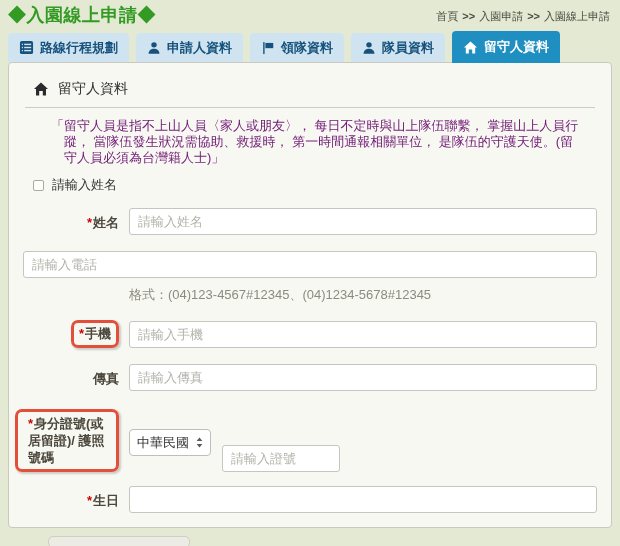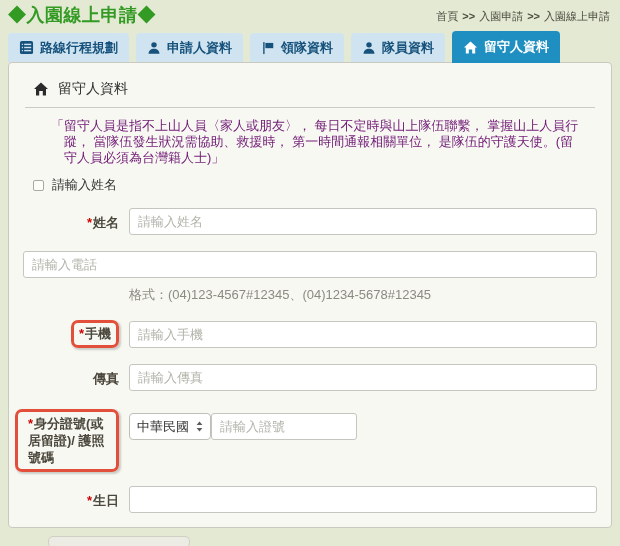--- a/index.html
+++ b/index.html
@@ -72,28 +72,28 @@
   .hint-row { margin: -8px 0 14px 106px; font-size: 13px; color: #8b8b80; }
 
   .hl-box {
     display: inline-block;
     border: 3px solid #e2503c; border-radius: 7px;
     padding: 2px 5px;
     box-shadow: 1.5px 1.5px 2px rgba(0,0,0,0.18);
   }
   .hl-box.id-box { width: 104px; margin-left: -18px; text-align: left; line-height: 17px; padding: 3px 10px; }
 
-  .id-controls { display: flex; align-items: center; gap: 0; }
+  .id-controls { display: flex; align-items: center; gap: 11px; }
   .select-box {
     display: inline-flex; align-items: center; gap: 7px;
     height: 27px; padding: 0 7px;
     border: 1px solid #bfbfb9; border-radius: 4px;
     background: #ffffff; font-size: 13px; color: #333; cursor: pointer;
   }
-  input.txt.id-input { width: 146px; flex: none; }
+  input.txt.id-input { width: 118px; flex: none; margin-top: 32px; }
 
   .partial-box {
     margin: 8px 0 0 48px; width: 142px; height: 12px;
     background: #ececE4; border: 1px solid #cfcfc4; border-radius: 5px;
   }
 
   svg { display: block; }
 </style>
 </head>
 <body>

